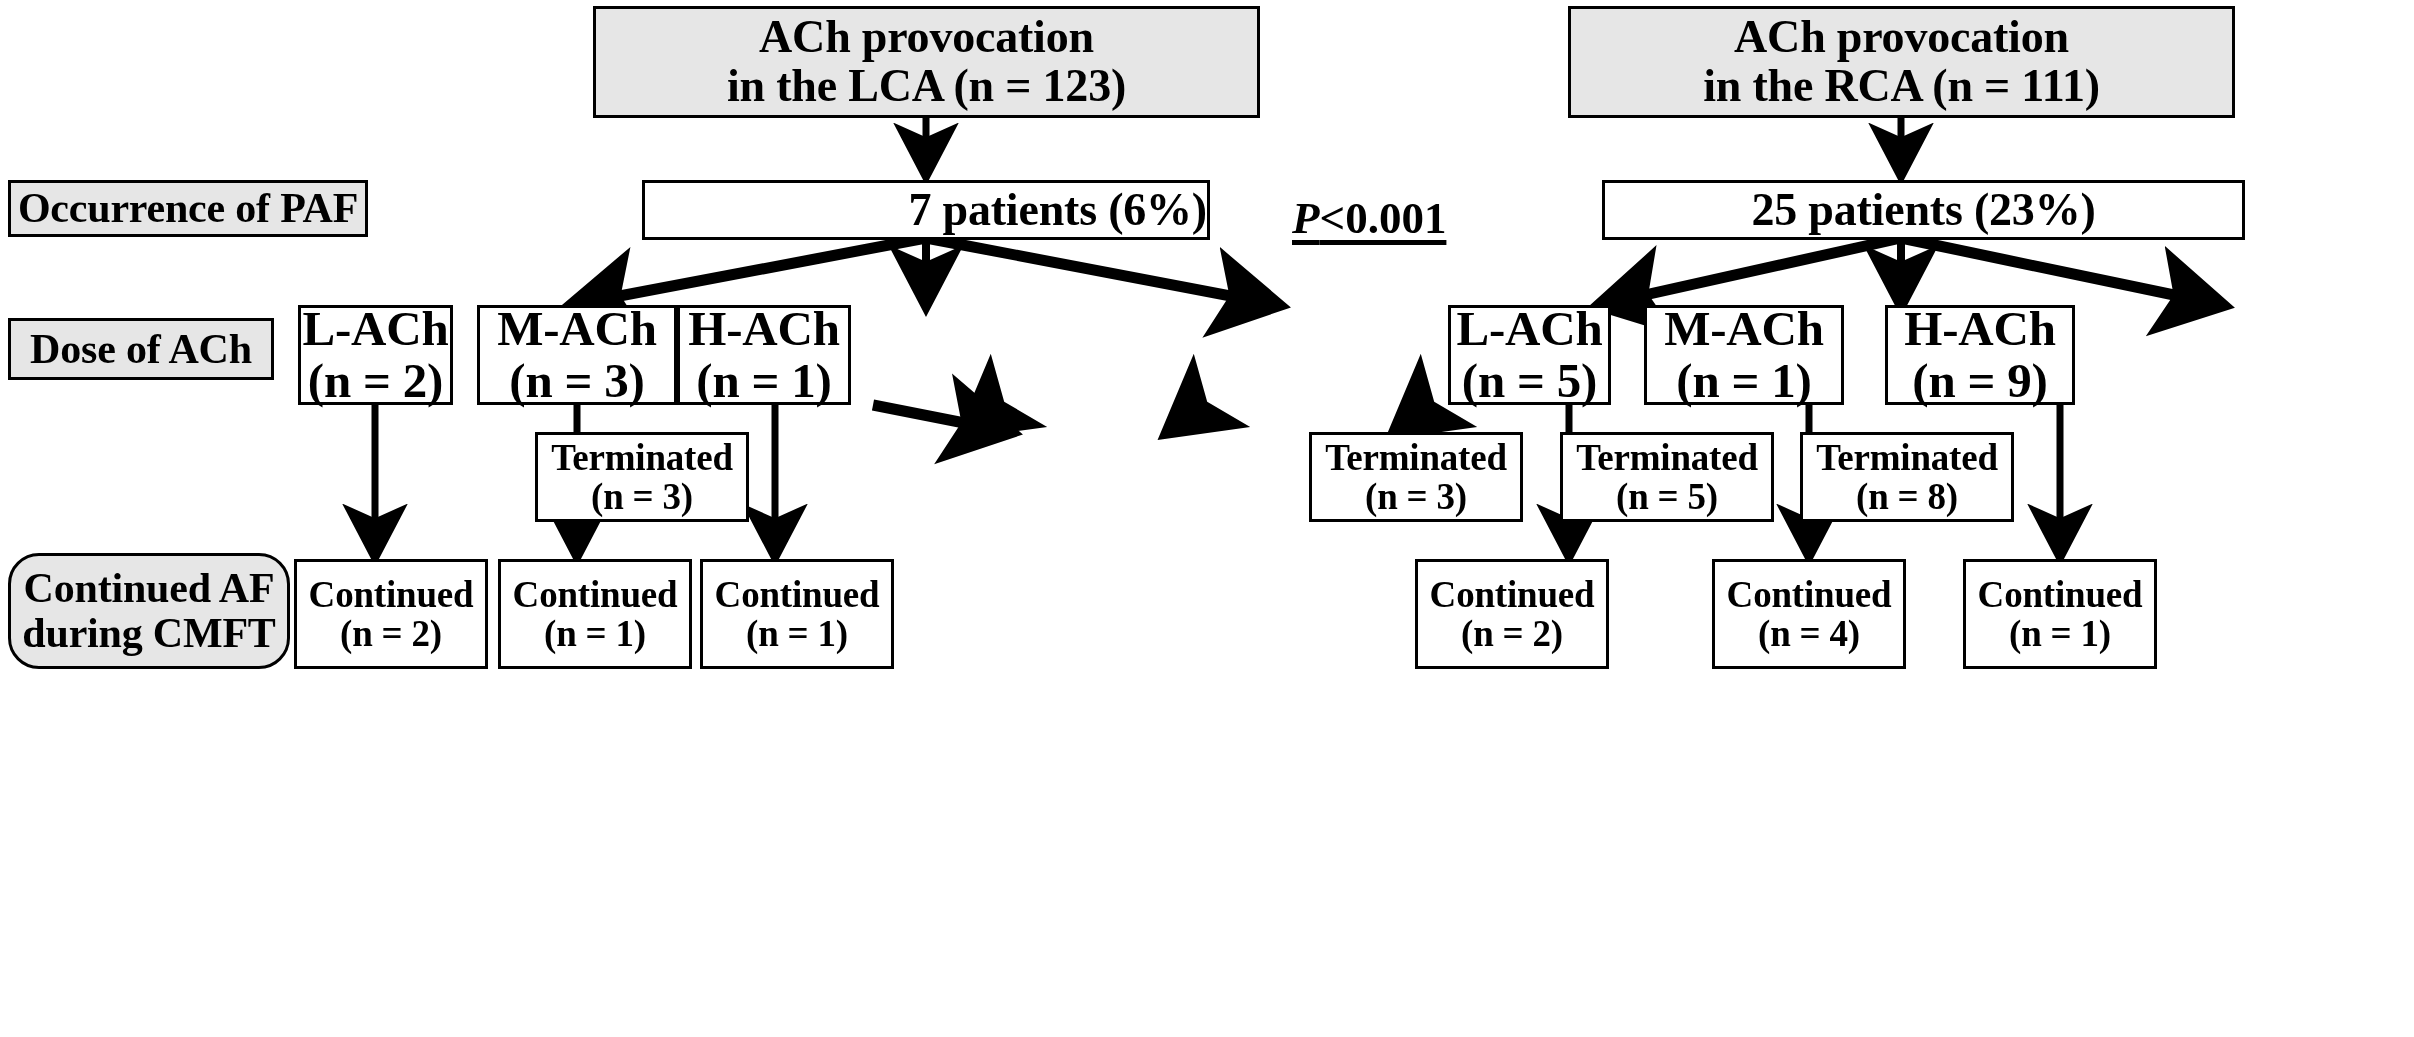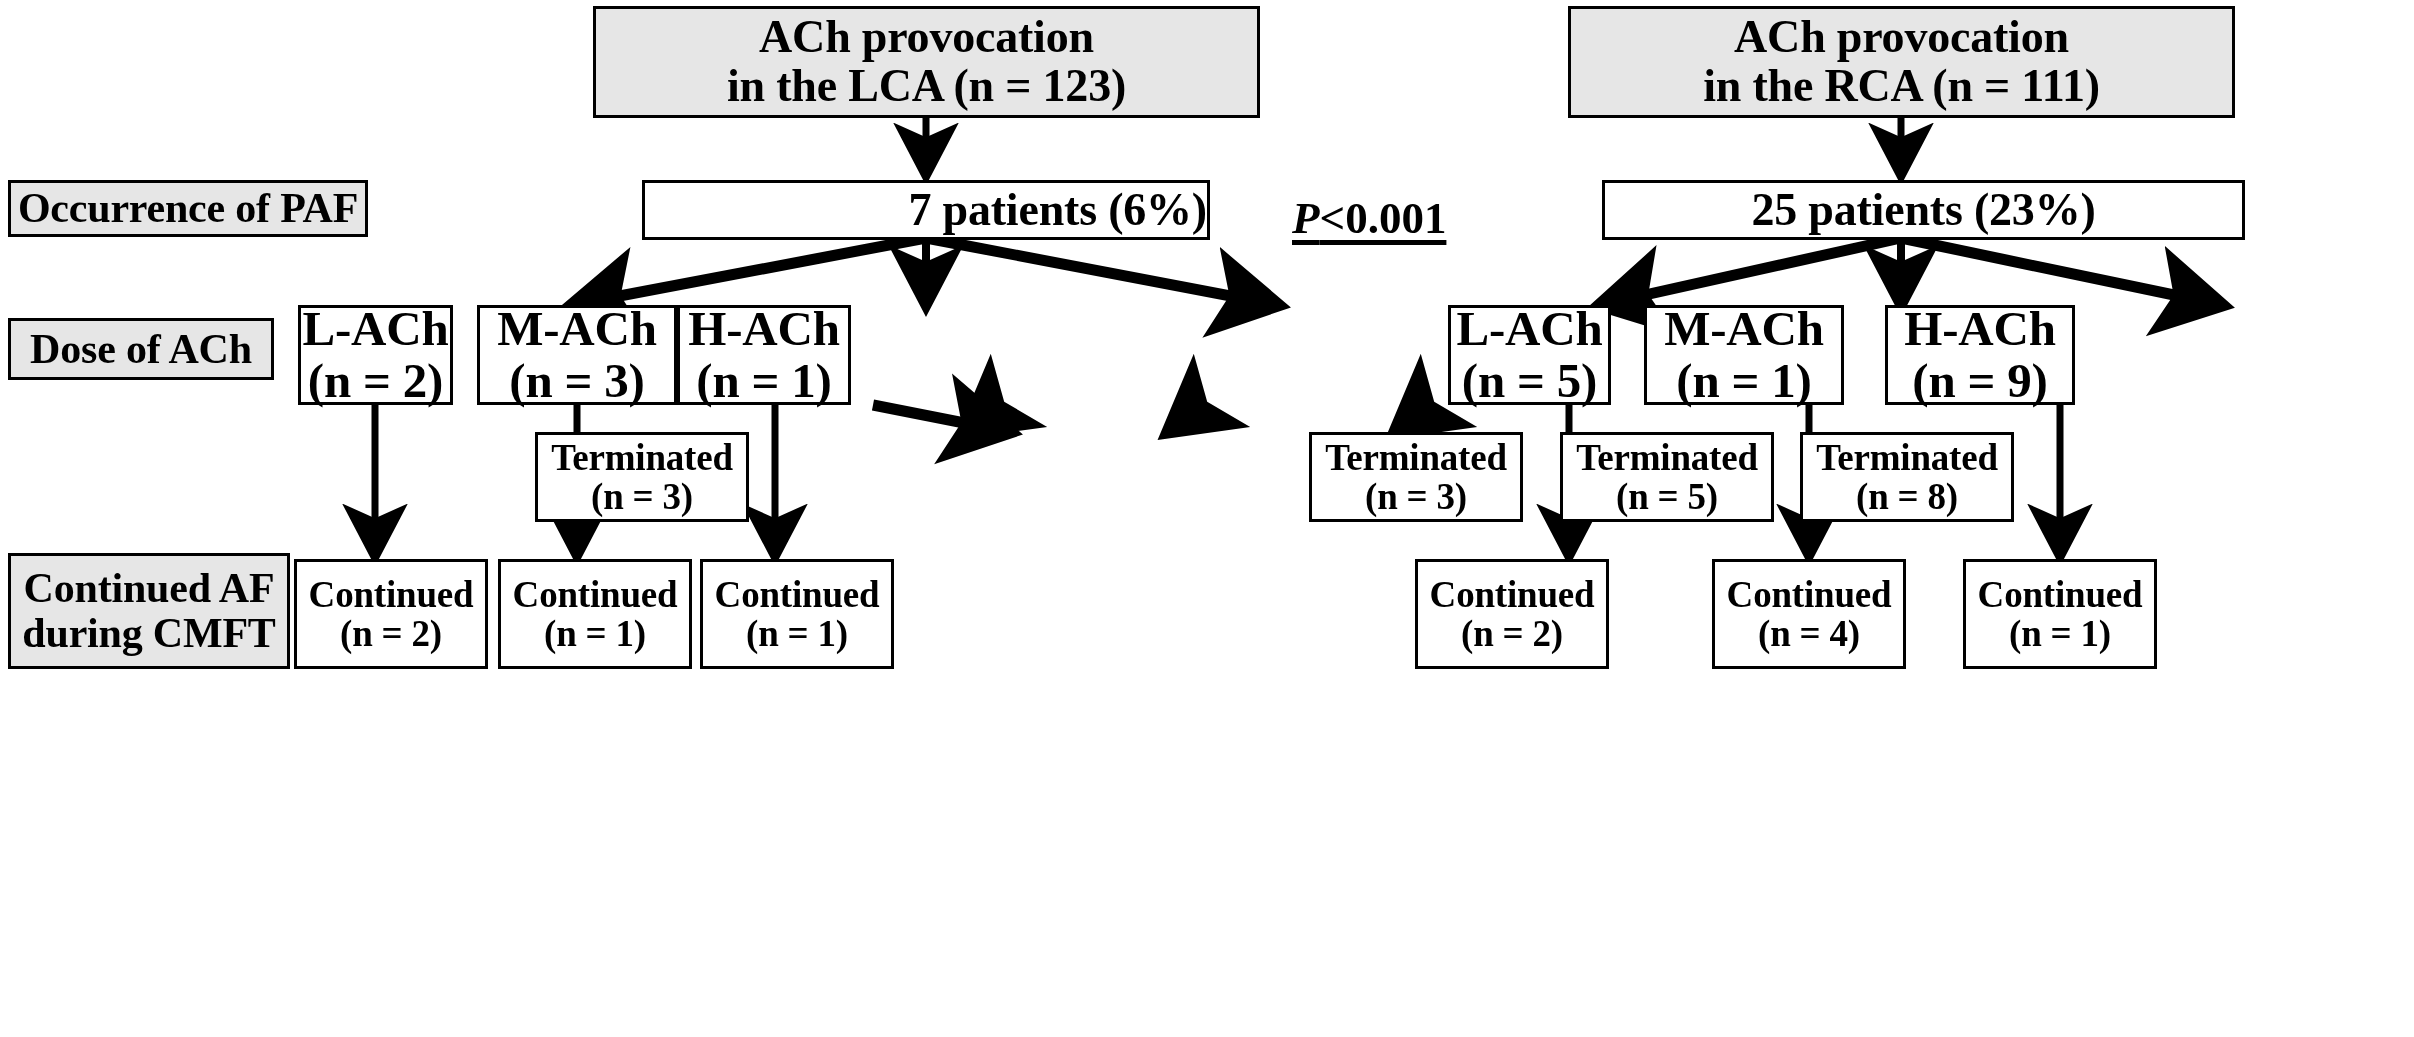--- a/index.html
+++ b/index.html
@@ -142,21 +142,21 @@
   </svg>
 
   <div class="node shaded rowlabel" style="left:8px; top:180px; width:360px; height:57px;">
     <span class="ln">Occurrence of PAF</span>
   </div>
 
   <div class="node shaded rowlabel" style="left:8px; top:318px; width:266px; height:62px;text-align:right;">
     <span class="ln">Dose of ACh</span>
   </div>
 
-  <div class="node shaded rowlabel" style="left:8px; top:553px; width:282px; height:116px;">
+  <div class="node shaded rowlabel" style="left:8px; top:553px; width:282px; height:116px;border-radius:31px;">
     <span class="ln">Continued AF</span>
     <span class="ln">during CMFT</span>
   </div>
 
   <div class="node shaded sourcebox" style="left:593px; top:6px; width:667px; height:112px;">
     <span class="ln">ACh provocation</span>
     <span class="ln">in the LCA (n = 123)</span>
   </div>
 
   <div class="node statbox" style="left:642px; top:180px; width:568px; height:60px;align-items:flex-end;">

